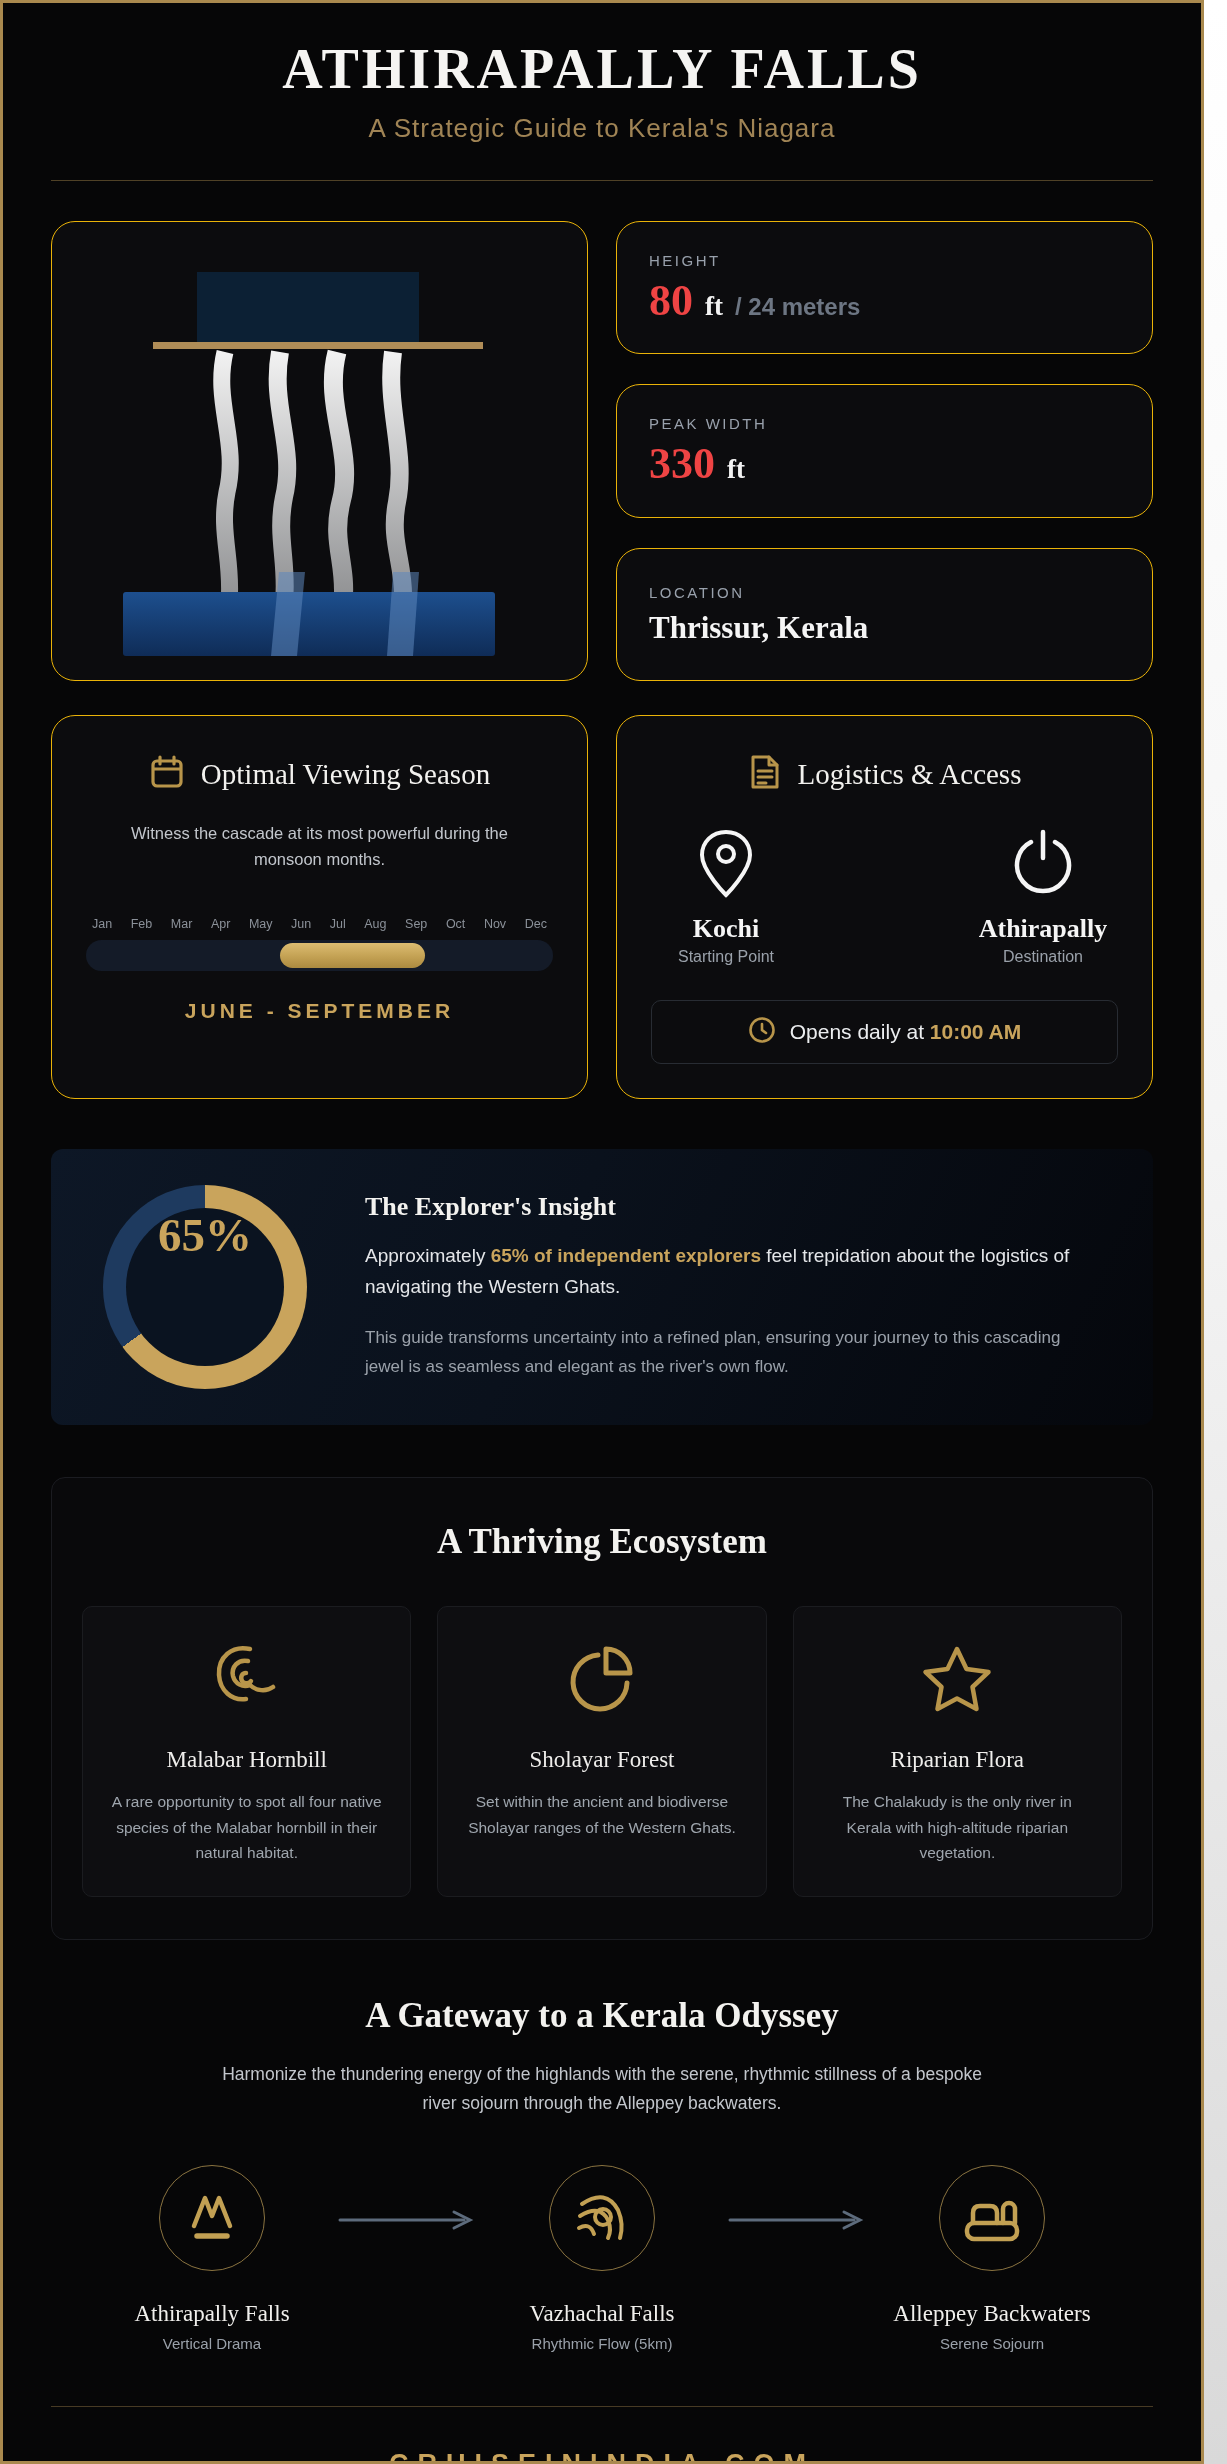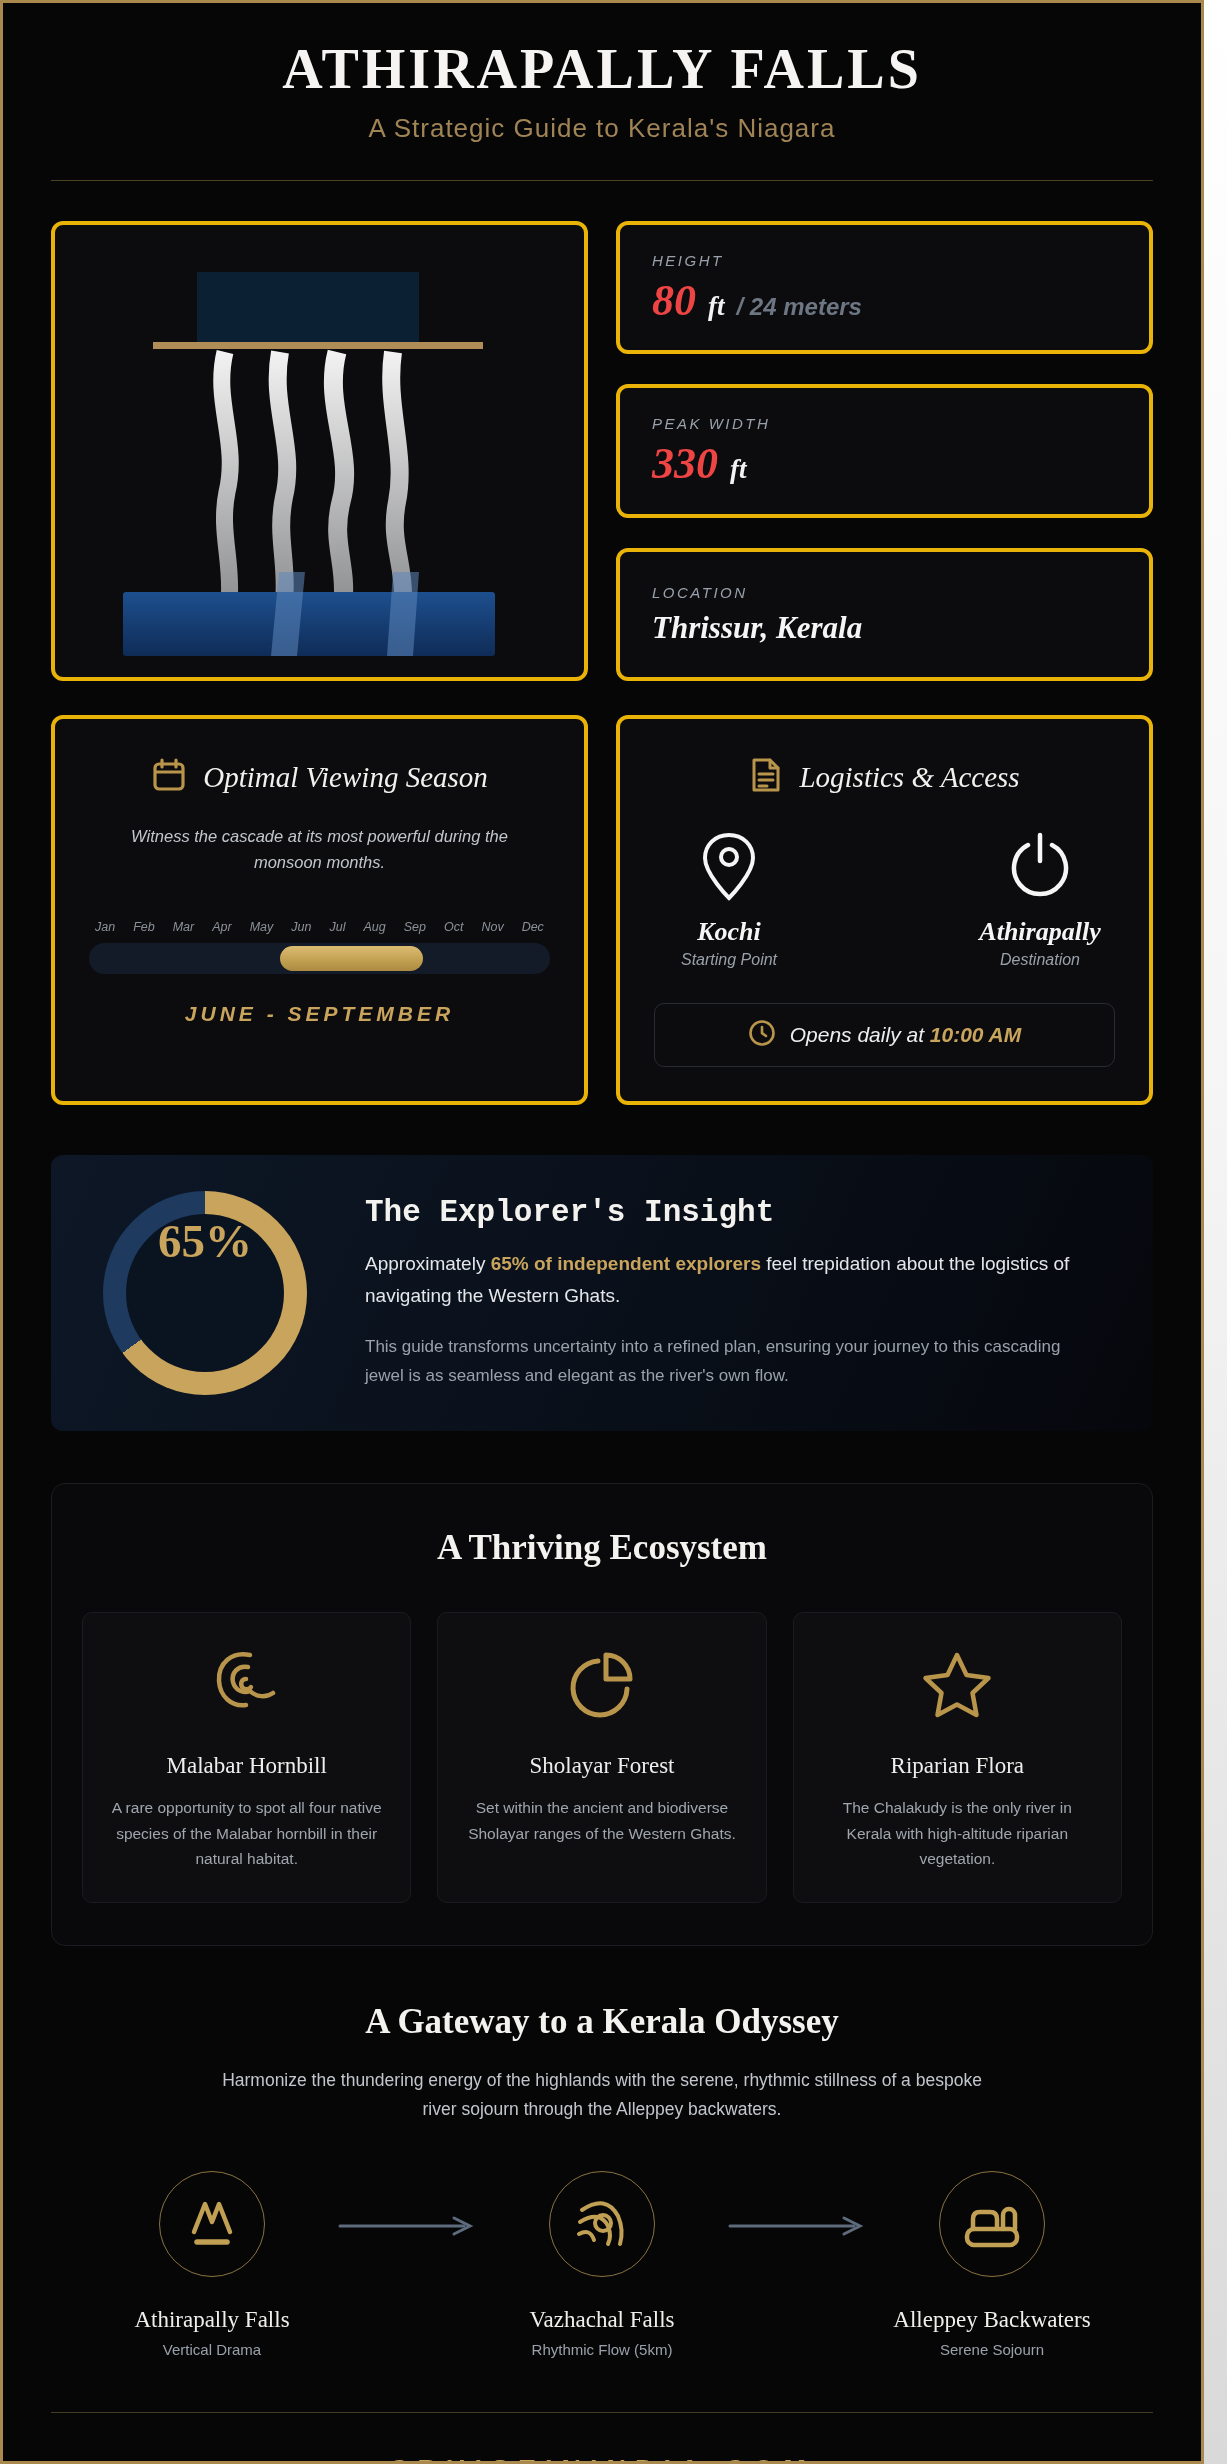--- a/index.html
+++ b/index.html
@@ -19,21 +19,21 @@
     overflow:hidden;
   }
 
   
   .hero { text-align:center; padding-top:34px; }
   .hero-title { font-family:"Liberation Serif", serif; font-weight:bold; font-size:56px; letter-spacing:3px; color:#f5f4f2; }
   .hero-sub { margin-top:12px; font-size:26px; color:#a08455; letter-spacing:1px; }
   .divider { border:none; border-top:1px solid rgba(169,137,78,0.45); margin-top:36px; }
 
   
-  .card { background:#0c0c0e; border:4px solid #eab308; border-radius:12px;font-style:italic; }
+  .card { background:#0c0c0e; border:1px solid #eab308; border-radius:24px; }
 
   
   .sec1 { display:grid; grid-template-columns:1fr 1fr; gap:28px; margin-top:40px; }
   .illus-card { height:460px; display:flex; align-items:center; justify-content:center; overflow:hidden; }
   .stats-col { display:flex; flex-direction:column; gap:30px; }
   .stat-card { flex:1; padding:24px 32px; display:flex; flex-direction:column; justify-content:center; gap:10px; }
   .stat-label { font-size:15px; letter-spacing:2.5px; color:#99a1ac; }
   .stat-row { display:flex; align-items:baseline; gap:12px; }
   .stat-value { font-family:"Liberation Serif", serif; font-weight:bold; font-size:44px; color:#ef4444; line-height:1; }
   .stat-unit { font-family:"Liberation Serif", serif; font-weight:bold; font-size:27px; color:#f2f2f2; }
@@ -70,21 +70,21 @@
 
   
   .insight { margin-top:50px; border-radius:12px; padding:36px 52px;
              background:linear-gradient(115deg,#0d1726 0%,#0a111c 45%,#05070c 100%);
              display:flex; align-items:center; gap:58px; }
   .donut { position:relative; width:204px; height:204px; border-radius:50%; flex:0 0 auto;
            background:conic-gradient(#c9a45c 0deg 234deg, #1e3a5f 234deg 360deg); }
   .donut-hole { position:absolute; inset:23px; border-radius:50%; background:#0a1320;
                 display:flex; align-items:flex-start; justify-content:center; }
   .donut-label { font-family:"Liberation Serif", serif; font-weight:bold; font-size:47px; color:#c9a45c; }
-  .insight-title { font-family:Liberation Mono, monospace; font-size:31px; color:#f3f2ef; }
+  .insight-title { font-family:Liberation Serif, serif; font-size:26px; color:#f3f2ef; }
   .insight-p1 { margin-top:18px; font-size:19px; line-height:1.65; color:#e4e6e9; }
   .insight-hl { color:#c9a45c; font-weight:bold; }
   .insight-p2 { margin-top:22px; font-size:17px; line-height:1.7; color:#9aa1aa; }
 
   
   .eco { margin-top:52px; border:1px solid #1b1c21; border-radius:14px; background:#09090b; padding:44px 30px 42px; }
   .eco-title { text-align:center; font-family:"Liberation Serif", serif; font-size:35px; color:#f3f2ef; }
   .eco-grid { display:grid; grid-template-columns:1fr 1fr 1fr; gap:26px; margin-top:44px; }
   .eco-card { background:#0e0e11; border:1px solid #1b1c20; border-radius:10px; padding:36px 26px 30px; text-align:center; }
   .eco-icon { display:inline-block; height:74px; }

